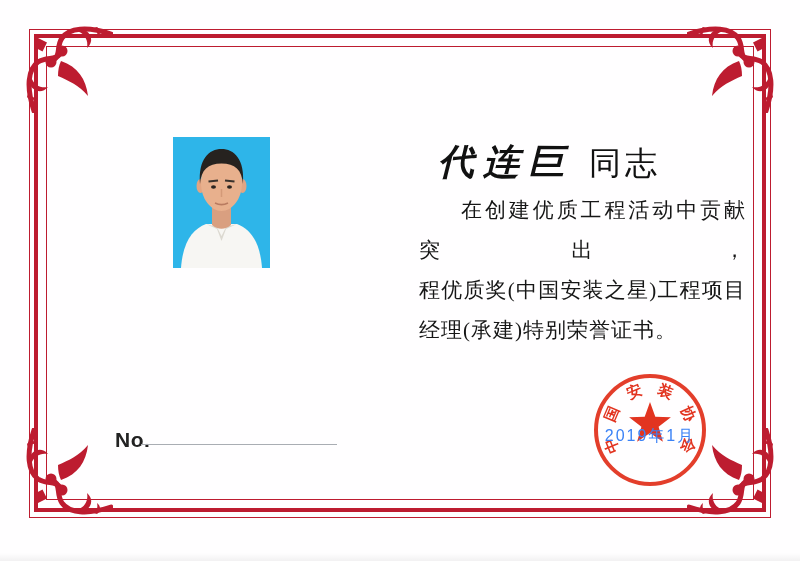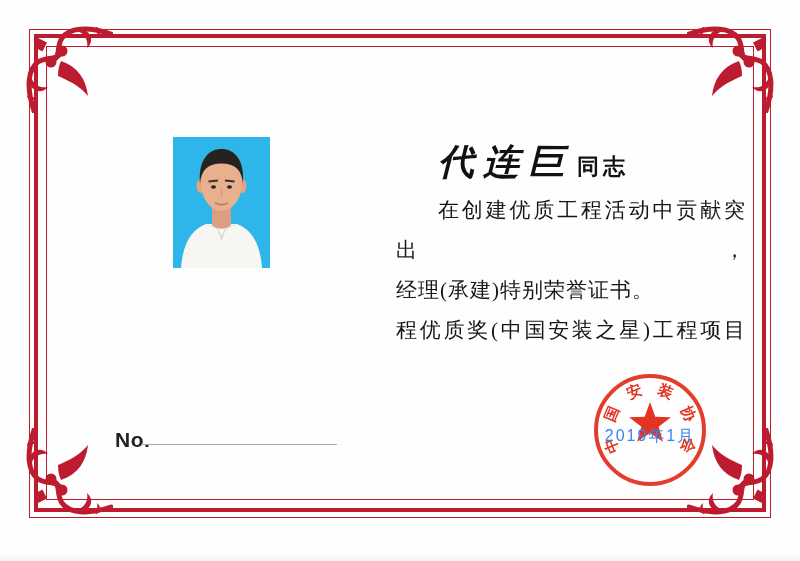--- a/index.html
+++ b/index.html
@@ -41,31 +41,31 @@
   
   .name-line {
     position: absolute; left: 438px; top: 138px; width: 320px; height: 42px;
     color: #111; white-space: nowrap;
   }
   .recipient-name {
     font-family: "DejaVu Serif", serif; font-style: italic; font-weight: bold;
     font-size: 36px; letter-spacing: 9px;
   }
   .recipient-honorific {
-    font-family: "Liberation Serif", serif; font-size: 22px; font-weight: 700;
-    margin-left: 4px; letter-spacing: 4px;
+    font-family: "Liberation Serif", serif; font-size: 32px; font-weight: 400;
+    margin-left: 16px; letter-spacing: 4px;
   }
 
   
   .body-text {
     position: absolute; left: 396px; top: 190px; width: 350px;
     font-family: "Liberation Serif", serif; font-size: 21px; color: #161616;
     line-height: 40px;
   }
-  .body-line { text-align: justify; text-align-last: justify; letter-spacing: 1px; }
+  .body-line { text-align: justify; text-align-last: justify; letter-spacing: 1px; margin-left: 23px; }
   .body-line.first { text-indent: 2em; }
   .body-line.last { text-align-last: left; }
 
   
   .no-label {
     position: absolute; left: 115px; top: 428px;
     font-size: 21px; font-weight: bold; color: #222; letter-spacing: 0.5px;
   }
   .no-underline {
     position: absolute; left: 141px; top: 420px; width: 196px; height: 25px;
@@ -192,22 +192,22 @@
       <path d="M42,66 C46,68 51,68 55,66" stroke="#b97b60" stroke-width="1.5" fill="none"></path>
     </svg>
   </div>
 
   <div class="name-line">
     <span class="recipient-name">代连巨</span><span class="recipient-honorific">同志</span>
   </div>
 
   <div class="body-text">
     <div class="body-line first">在创建优质工程活动中贡献突出，</div>
+    <div class="body-line">程优质奖(中国安装之星)工程项目</div>
     <div class="body-line last">经理(承建)特别荣誉证书。</div>
-    <div class="body-line">程优质奖(中国安装之星)工程项目</div>
   </div>
 
   <div class="no-label">No.</div>
   <div class="no-underline"></div>
 
   <div class="seal">
     <div class="seal-ring"></div>
     <div class="seal-star">
       <svg viewBox="0 0 44 44" xmlns="http://www.w3.org/2000/svg">
         <polygon fill="#e23420" points="22,0 27.3,14.7 42.9,15.2 30.6,24.8 34.9,39.8 22,31 9.1,39.8 13.4,24.8 1.1,15.2 16.7,14.7"></polygon>

